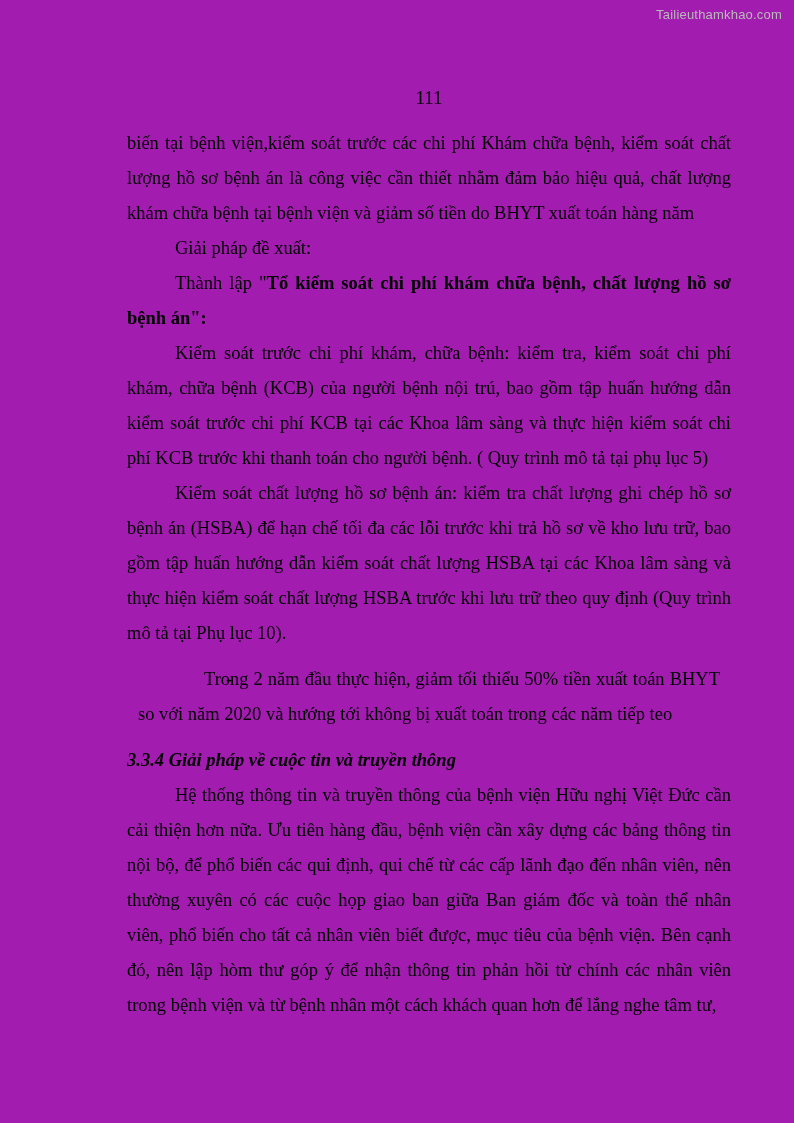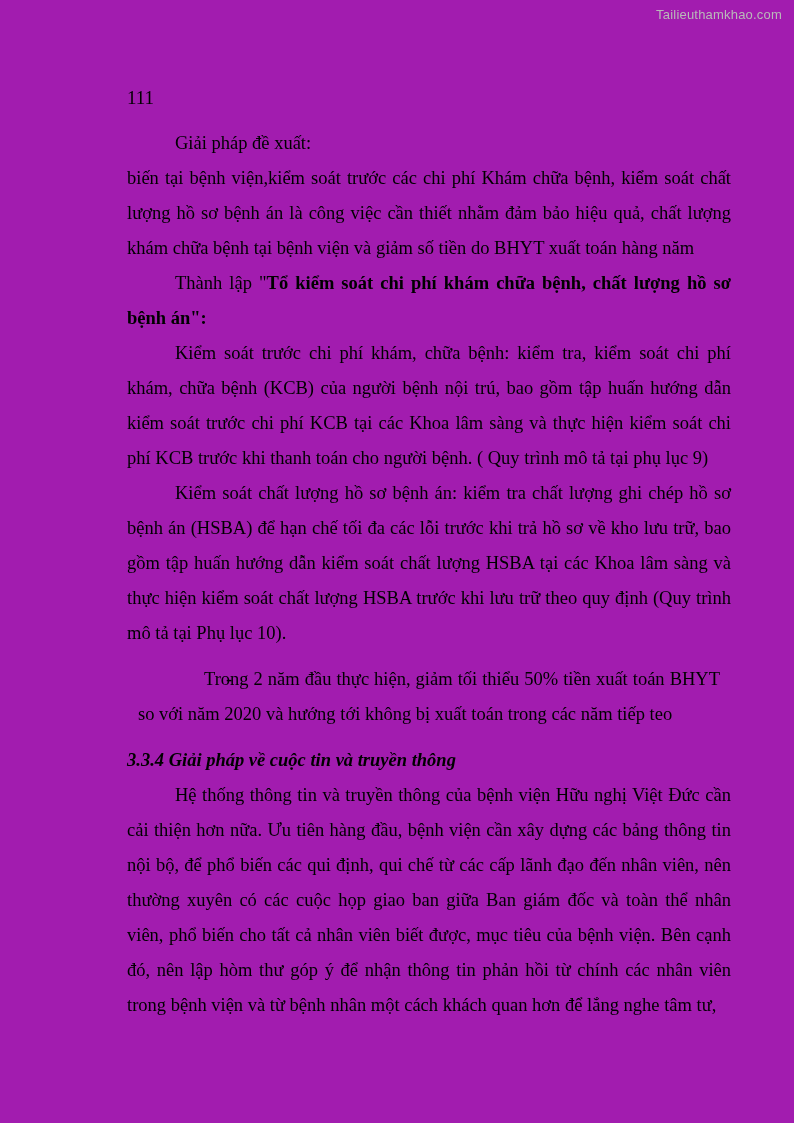--- a/index.html
+++ b/index.html
@@ -35,20 +35,21 @@
   }
 
   .content {
     position: absolute;
     left: 127px;
     top: 88px;
     width: 604px;
   }
 
   .page-number {
+    text-align: center;
     font-size: 19px;
     line-height: 1.1;
     margin: 0 0 17px 0;
   }
 
   .para {
     font-size: 18.5px;
     line-height: 35px;
     text-align: justify;
     text-justify: inter-word;
@@ -105,27 +106,27 @@
 <body>
 
 <div class="page">
 
   <div class="watermark">Tailieuthamkhao.com</div>
 
   <div class="content">
 
     <div class="page-number">111</div>
 
+    <p class="para nostretch">biến tại bệnh viện,kiểm soát trước các chi phí Khám chữa bệnh, kiểm soát chất lượng hồ sơ bệnh án là công việc cần thiết nhằm đảm bảo hiệu quả, chất lượng khám chữa bệnh tại bệnh viện và giảm số tiền do BHYT xuất toán hàng năm</p>
+
     <p class="para indent nostretch">Giải pháp đề xuất:</p>
-
-    <p class="para nostretch">biến tại bệnh viện,kiểm soát trước các chi phí Khám chữa bệnh, kiểm soát chất lượng hồ sơ bệnh án là công việc cần thiết nhằm đảm bảo hiệu quả, chất lượng khám chữa bệnh tại bệnh viện và giảm số tiền do BHYT xuất toán hàng năm</p>
 
     <p class="para indent nostretch"><span>Thành lập "</span><span class="bold">Tổ kiểm soát chi phí khám chữa bệnh, chất lượng hồ sơ bệnh án</span><span class="bold">":</span></p>
 
-    <p class="para indent nostretch">Kiểm soát trước chi phí khám, chữa bệnh: kiểm tra, kiểm soát chi phí khám, chữa bệnh (KCB) của người bệnh nội trú, bao gồm tập huấn hướng dẫn kiểm soát trước chi phí KCB tại các Khoa lâm sàng và thực hiện kiểm soát chi phí KCB trước khi thanh toán cho người bệnh. ( Quy trình mô tả tại phụ lục 9)</p>
+    <p class="para indent nostretch">Kiểm soát trước chi phí khám, chữa bệnh: kiểm tra, kiểm soát chi phí khám, chữa bệnh (KCB) của người bệnh nội trú, bao gồm tập huấn hướng dẫn kiểm soát trước chi phí KCB tại các Khoa lâm sàng và thực hiện kiểm soát chi phí KCB trước khi thanh toán cho người bệnh. ( Quy trình mô tả tại phụ lục 5)</p>
 
     <p class="para indent nostretch">Kiểm soát chất lượng hồ sơ bệnh án: kiểm tra chất lượng ghi chép hồ sơ bệnh án (HSBA) để hạn chế tối đa các lỗi trước khi trả hồ sơ về kho lưu trữ, bao gồm tập huấn hướng dẫn kiểm soát chất lượng HSBA tại các Khoa lâm sàng và thực hiện kiểm soát chất lượng HSBA trước khi lưu trữ theo quy định (Quy trình mô tả tại Phụ lục 10).</p>
 
 
     <p class="bullet nostretch"><span class="dash">-</span><span>Trong 2 năm đầu thực hiện, giảm tối thiểu 50% tiền xuất toán BHYT so với năm 2020 và hướng tới không bị xuất toán trong các năm tiếp teo</span></p>
 
 
     <p class="heading-bi">3.3.4 Giải pháp về cuộc tin và truyền thông</p>
 
     <p class="para indent nostretch">Hệ thống thông tin và truyền thông của bệnh viện Hữu nghị Việt Đức cần cải thiện hơn nữa. Ưu tiên hàng đầu, bệnh viện cần xây dựng các bảng thông tin nội bộ, để phổ biến các qui định, qui chế từ các cấp lãnh đạo đến nhân viên, nên thường xuyên có các cuộc họp giao ban giữa Ban giám đốc và toàn thể nhân viên, phổ biến cho tất cả nhân viên biết được, mục tiêu của bệnh viện. Bên cạnh đó, nên lập hòm thư góp ý để nhận thông tin phản hồi từ chính các nhân viên trong bệnh viện và từ bệnh nhân một cách khách quan hơn để lắng nghe tâm tư,</p>

